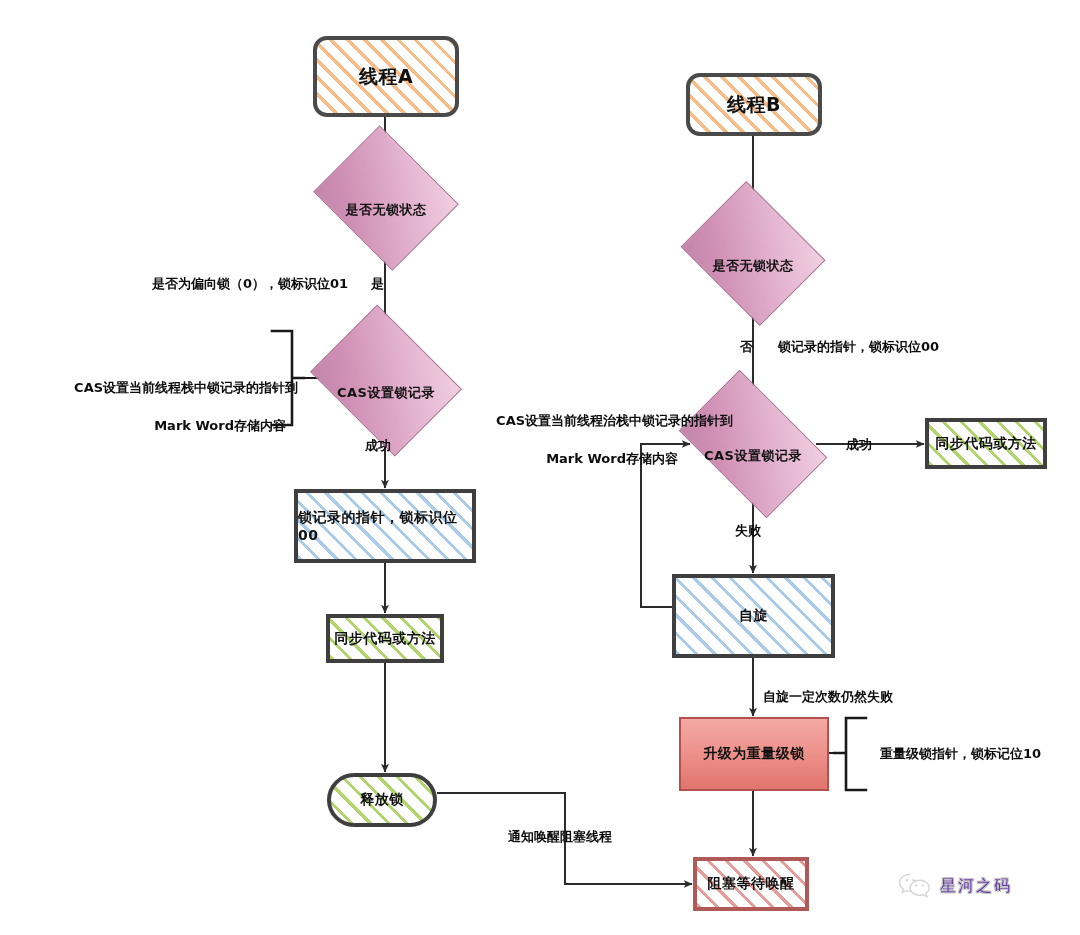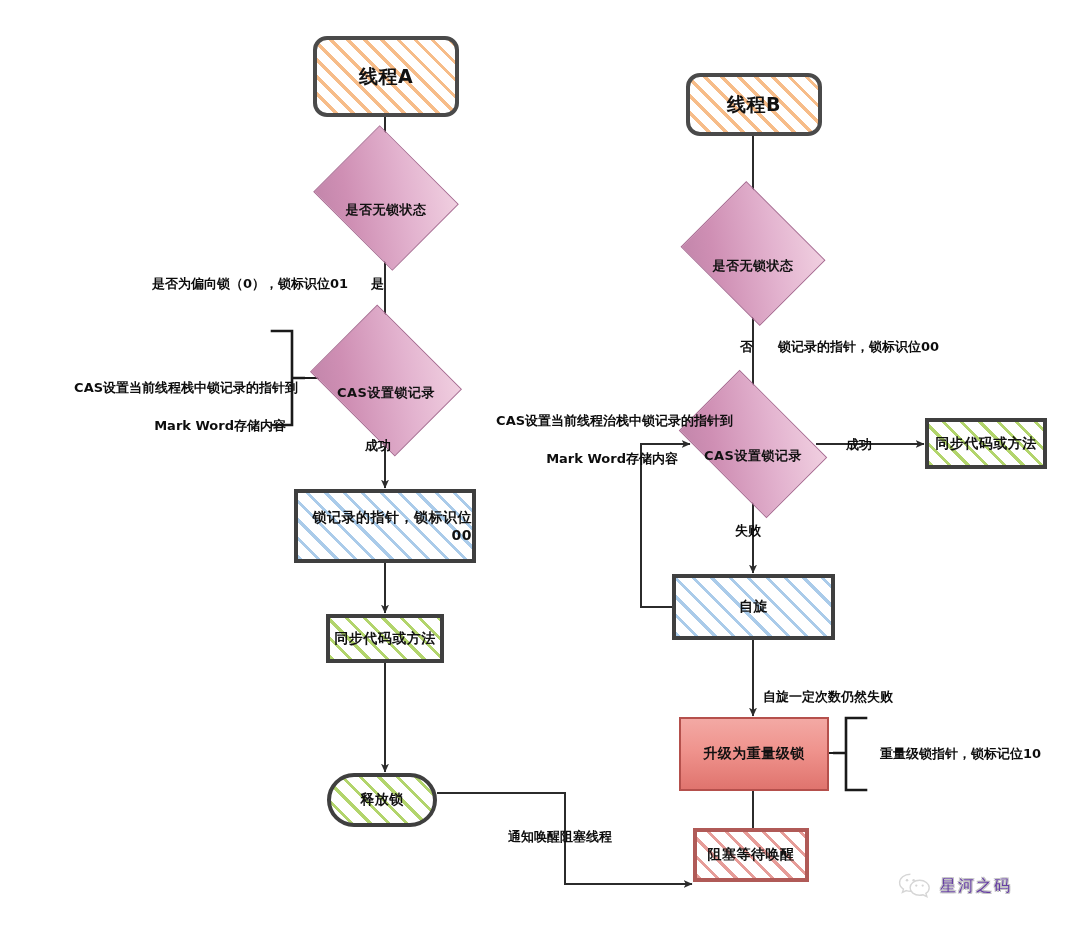--- a/index.html
+++ b/index.html
@@ -16,21 +16,21 @@
   }
   #wires{position:absolute;left:0;top:0;width:1080px;height:935px;}
 
   
   .node{
     position:absolute;
     box-sizing:border-box;
     display:flex;
     align-items:center;
     justify-content:center;
-    text-align:right;
+    text-align:left;
     color:#111111;
     font-weight:bold;
     letter-spacing:.5px;
     z-index:3;
   }
 
   
   .terminator{
     border:4px solid #4a4a4a;
     border-radius:14px;
@@ -244,33 +244,33 @@
   </div>
 
   <div class="lbl" style="left:846px;top:436px;">成功</div>
 
   <div class="node box-green" style="left:925px;top:418px;width:122px;height:51px;">
     <span>同步代码或方法</span>
   </div>
 
   <div class="lbl" style="left:735px;top:522px;">失败</div>
 
-  <div class="node box-blue" style="left:672px;top:574px;width:163px;height:66px;">
+  <div class="node box-blue" style="left:672px;top:574px;width:163px;height:84px;">
     <span>自旋</span>
   </div>
 
   <div class="lbl" style="left:763px;top:663px;margin-top:25px;">自旋一定次数仍然失败</div>
 
   <div class="node box-redsolid" style="left:679px;top:717px;width:150px;height:74px;">
     <span>升级为重量级锁</span>
   </div>
 
   <div class="lbl" style="left:880px;top:745px;">重量级锁指针，锁标记位10</div>
 
-  <div class="node box-redhatch" style="left:693px;top:828px;width:116px;height:54px;">
+  <div class="node box-redhatch" style="left:693px;top:857px;width:116px;height:54px;">
     <span>阻塞等待唤醒</span>
   </div>
 
   <div class="watermark" style="left:898px;top:872px;">
     <svg width="34" height="28" viewBox="0 0 34 28">
       <g fill="none" stroke="#cfcfcf" stroke-width="1.4">
         <path d="M12.4,2.2 C6.2,2.2 1.6,6.1 1.6,10.7 C1.6,13.3 3.1,15.6 5.5,17.1
                  L4.4,20.5 L8.3,18.6 C9.6,19 11,19.2 12.4,19.2
                  C12.7,19.2 13,19.2 13.3,19.1"></path>
         <path d="M21.6,8.3 C16.3,8.3 12.1,11.7 12.1,15.8 C12.1,19.9 16.3,23.3 21.6,23.3

